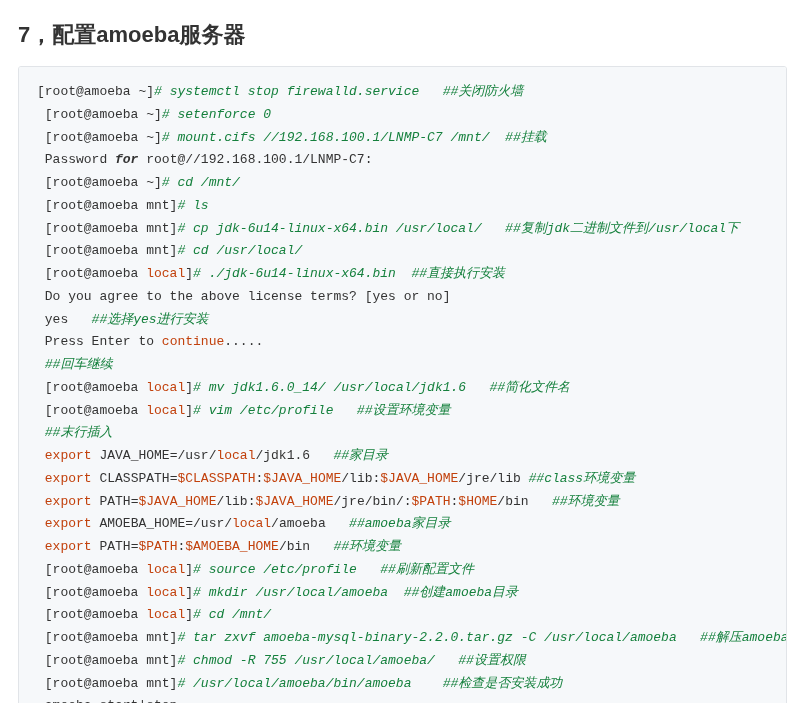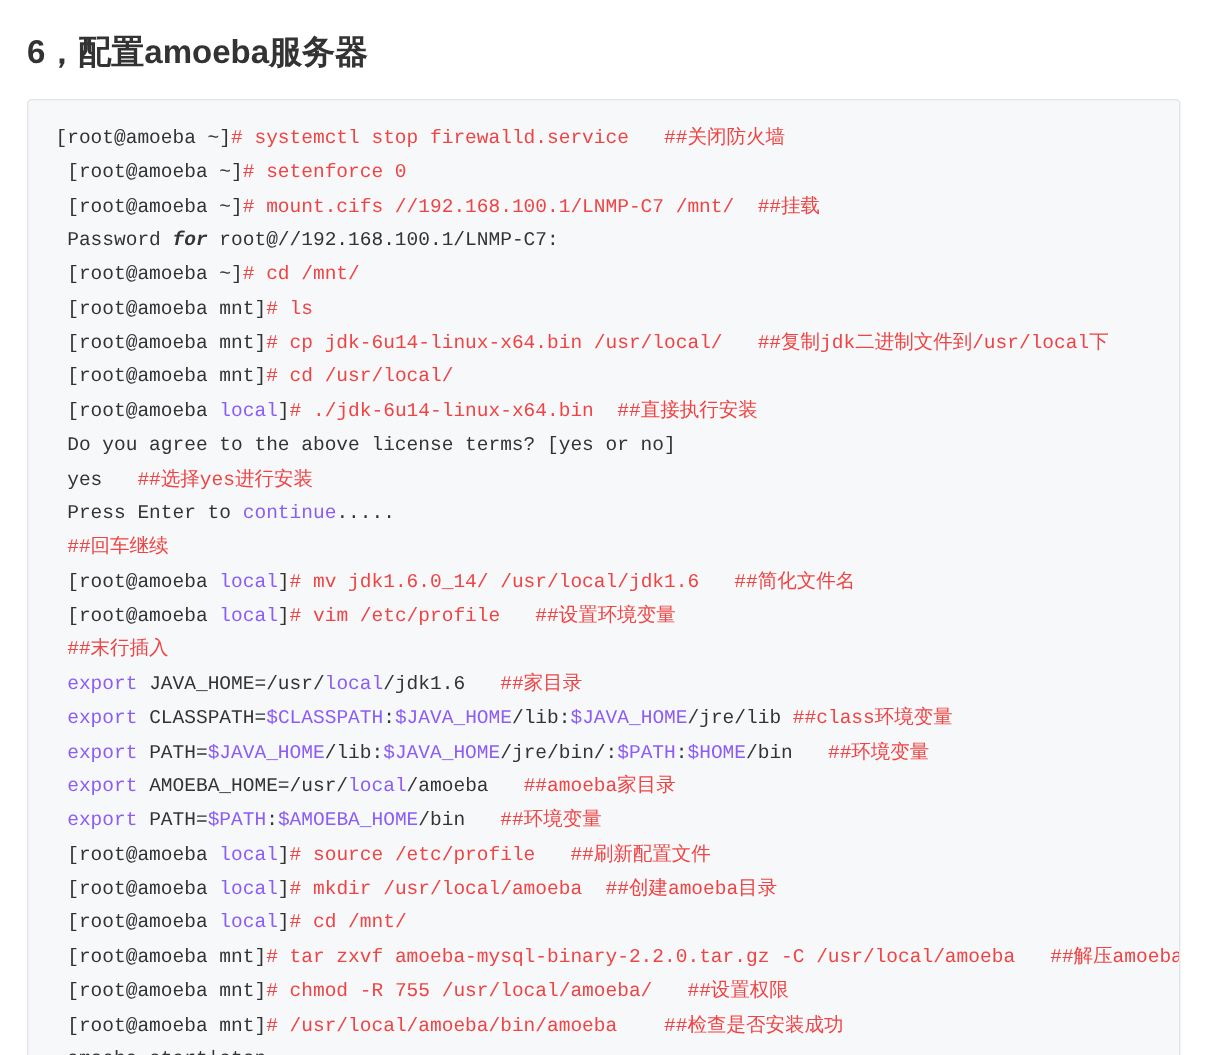--- a/index.html
+++ b/index.html
@@ -22,22 +22,22 @@
       border-radius: 3px;
       margin: 0 18px 20px 18px;
       padding: 14px 18px;
       font-family: SFMono-Regular, Consolas, "Liberation Mono", Menlo, monospace;
       font-size: 13px;
       line-height: 1.75;
       overflow-x: auto;
       white-space: pre;
       color: #333;
     }
-    .c  { color: #ef4444; }       
+    .c  { color: #15803d; font-style: italic; }       
     .kw { color: #333; font-weight: 700; font-style: italic; }             
-    .bi { color: #8b5cf6; }
+    .bi { color: #c2410c; }
   </style>
 </head>
 <body>
 
-<h2>6，配置amoeba服务器</h2>
+<h2>7，配置amoeba服务器</h2>
 
 <div class="code-block"><div><span>[root@amoeba ~]</span><span class="c"># systemctl stop firewalld.service   ##关闭防火墙</span></div><div><span> [root@amoeba ~]</span><span class="c"># setenforce 0</span></div><div><span> [root@amoeba ~]</span><span class="c"># mount.cifs //192.168.100.1/LNMP-C7 /mnt/  ##挂载</span></div><div><span> Password </span><span class="kw">for</span><span> root@//192.168.100.1/LNMP-C7:</span></div><div><span> [root@amoeba ~]</span><span class="c"># cd /mnt/</span></div><div><span> [root@amoeba mnt]</span><span class="c"># ls</span></div><div><span> [root@amoeba mnt]</span><span class="c"># cp jdk-6u14-linux-x64.bin /usr/local/   ##复制jdk二进制文件到/usr/local下</span></div><div><span> [root@amoeba mnt]</span><span class="c"># cd /usr/local/</span></div><div><span> [root@amoeba </span><span class="bi">local</span><span>]</span><span class="c"># ./jdk-6u14-linux-x64.bin  ##直接执行安装</span></div><div><span> Do you agree to the above license terms? [yes or no]</span></div><div><span> yes   </span><span class="c">##选择yes进行安装</span></div><div><span> Press Enter to </span><span class="bi">continue</span><span>.....</span></div><div><span> </span><span class="c">##回车继续</span></div><div><span> [root@amoeba </span><span class="bi">local</span><span>]</span><span class="c"># mv jdk1.6.0_14/ /usr/local/jdk1.6   ##简化文件名</span></div><div><span> [root@amoeba </span><span class="bi">local</span><span>]</span><span class="c"># vim /etc/profile   ##设置环境变量</span></div><div><span> </span><span class="c">##末行插入</span></div><div><span> </span><span class="bi">export</span><span> JAVA_HOME=/usr/</span><span class="bi">local</span><span>/jdk1.6   </span><span class="c">##家目录</span></div><div><span> </span><span class="bi">export</span><span> CLASSPATH=</span><span class="bi">$CLASSPATH</span><span>:</span><span class="bi">$JAVA_HOME</span><span>/lib:</span><span class="bi">$JAVA_HOME</span><span>/jre/lib </span><span class="c">##class环境变量</span></div><div><span> </span><span class="bi">export</span><span> PATH=</span><span class="bi">$JAVA_HOME</span><span>/lib:</span><span class="bi">$JAVA_HOME</span><span>/jre/bin/:</span><span class="bi">$PATH</span><span>:</span><span class="bi">$HOME</span><span>/bin   </span><span class="c">##环境变量</span></div><div><span> </span><span class="bi">export</span><span> AMOEBA_HOME=/usr/</span><span class="bi">local</span><span>/amoeba   </span><span class="c">##amoeba家目录</span></div><div><span> </span><span class="bi">export</span><span> PATH=</span><span class="bi">$PATH</span><span>:</span><span class="bi">$AMOEBA_HOME</span><span>/bin   </span><span class="c">##环境变量</span></div><div><span> [root@amoeba </span><span class="bi">local</span><span>]</span><span class="c"># source /etc/profile   ##刷新配置文件</span></div><div><span> [root@amoeba </span><span class="bi">local</span><span>]</span><span class="c"># mkdir /usr/local/amoeba  ##创建amoeba目录</span></div><div><span> [root@amoeba </span><span class="bi">local</span><span>]</span><span class="c"># cd /mnt/</span></div><div><span> [root@amoeba mnt]</span><span class="c"># tar zxvf amoeba-mysql-binary-2.2.0.tar.gz -C /usr/local/amoeba   ##解压amoeba</span></div><div><span> [root@amoeba mnt]</span><span class="c"># chmod -R 755 /usr/local/amoeba/   ##设置权限</span></div><div><span> [root@amoeba mnt]</span><span class="c"># /usr/local/amoeba/bin/amoeba    ##检查是否安装成功</span></div><div><span> amoeba start|stop</span></div></div>
 
 </body></html>

